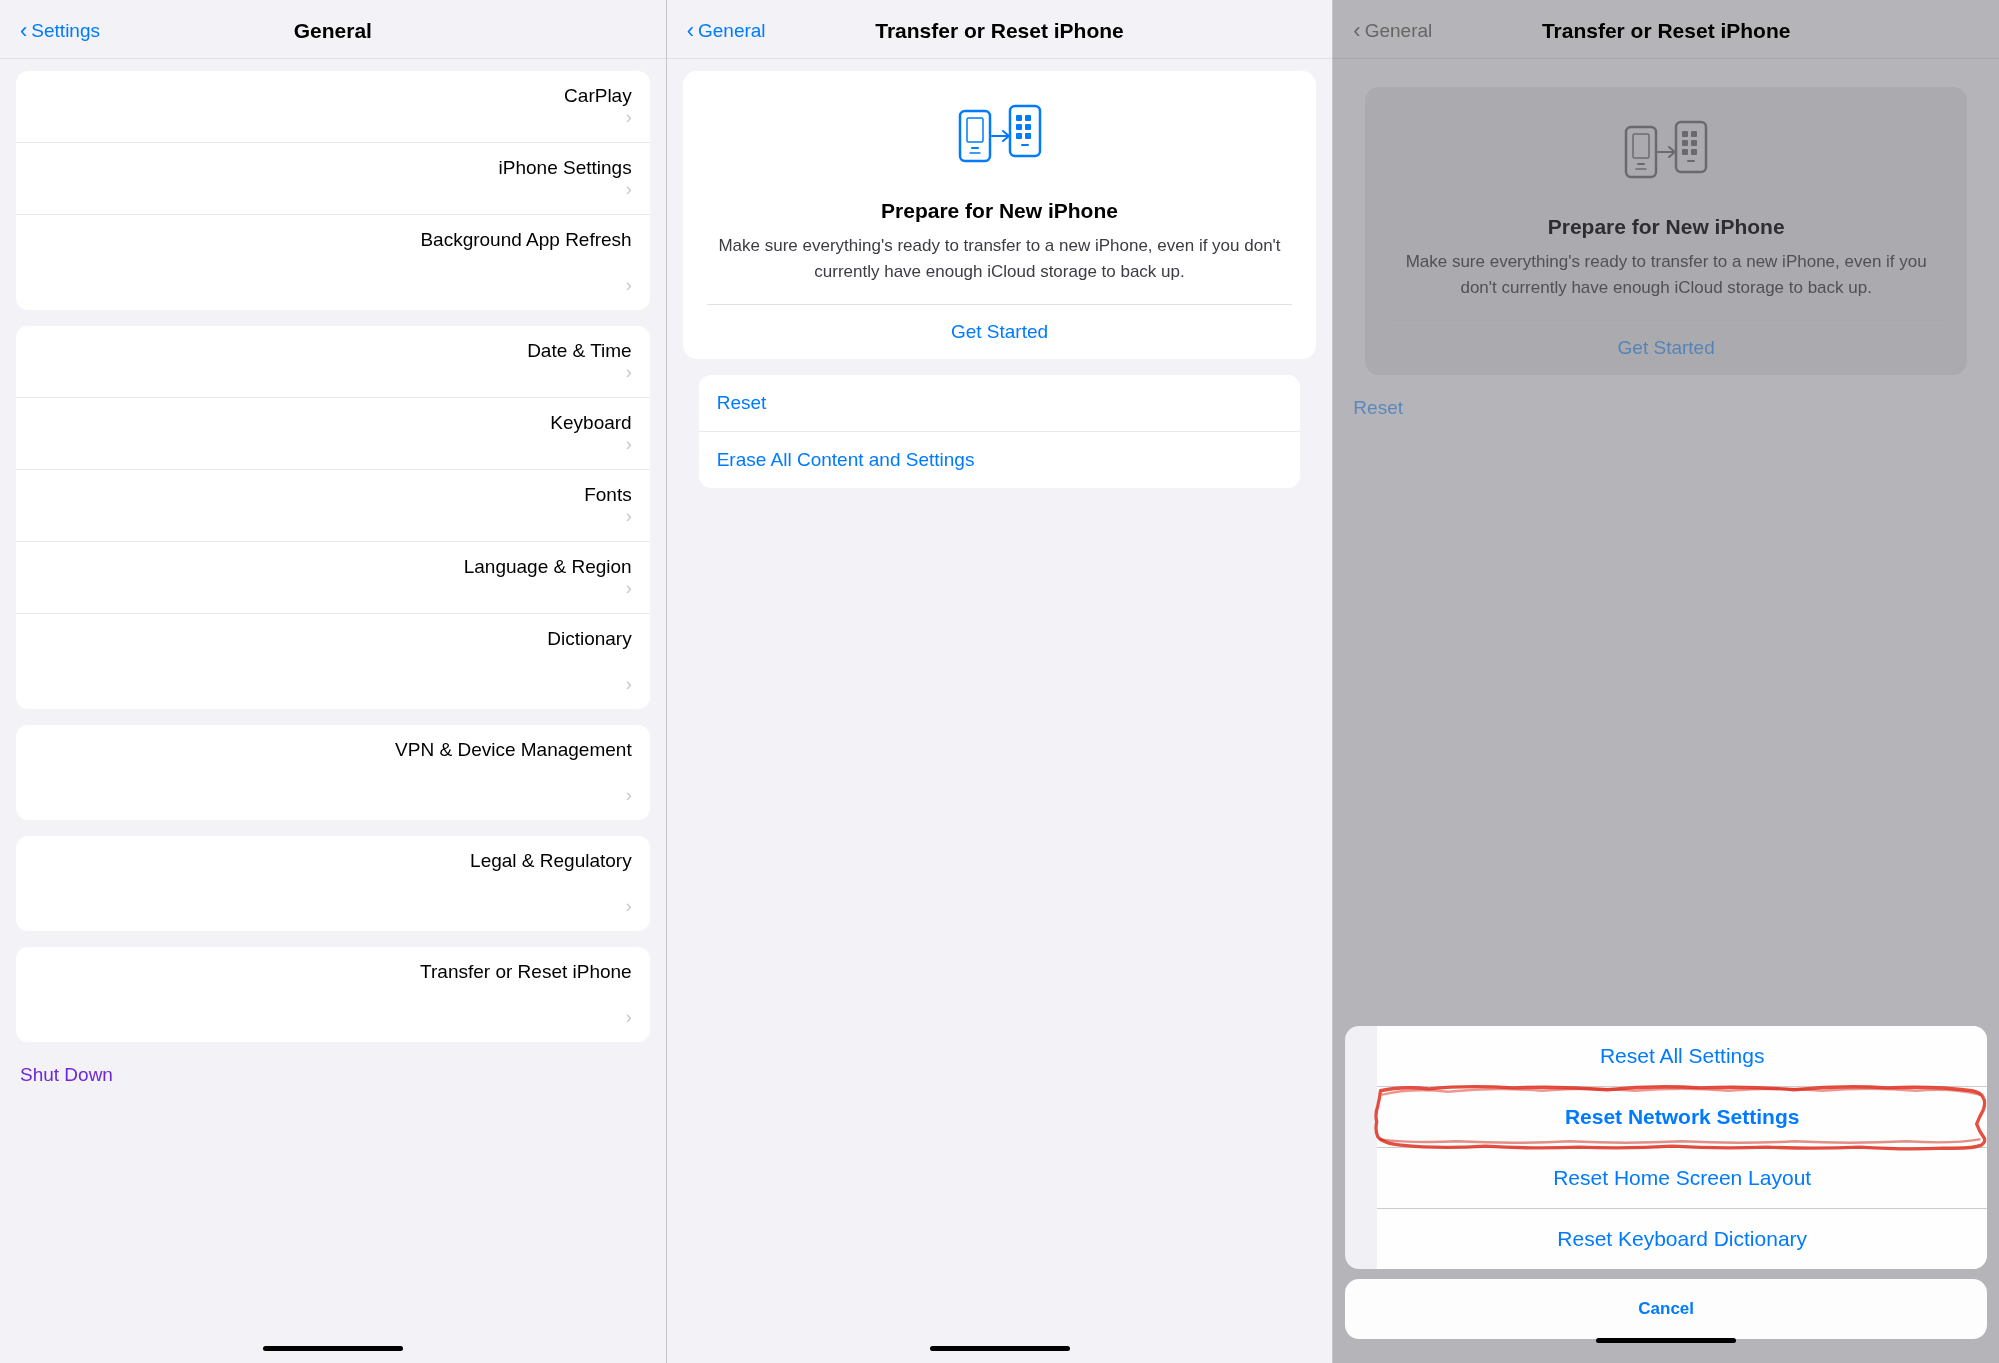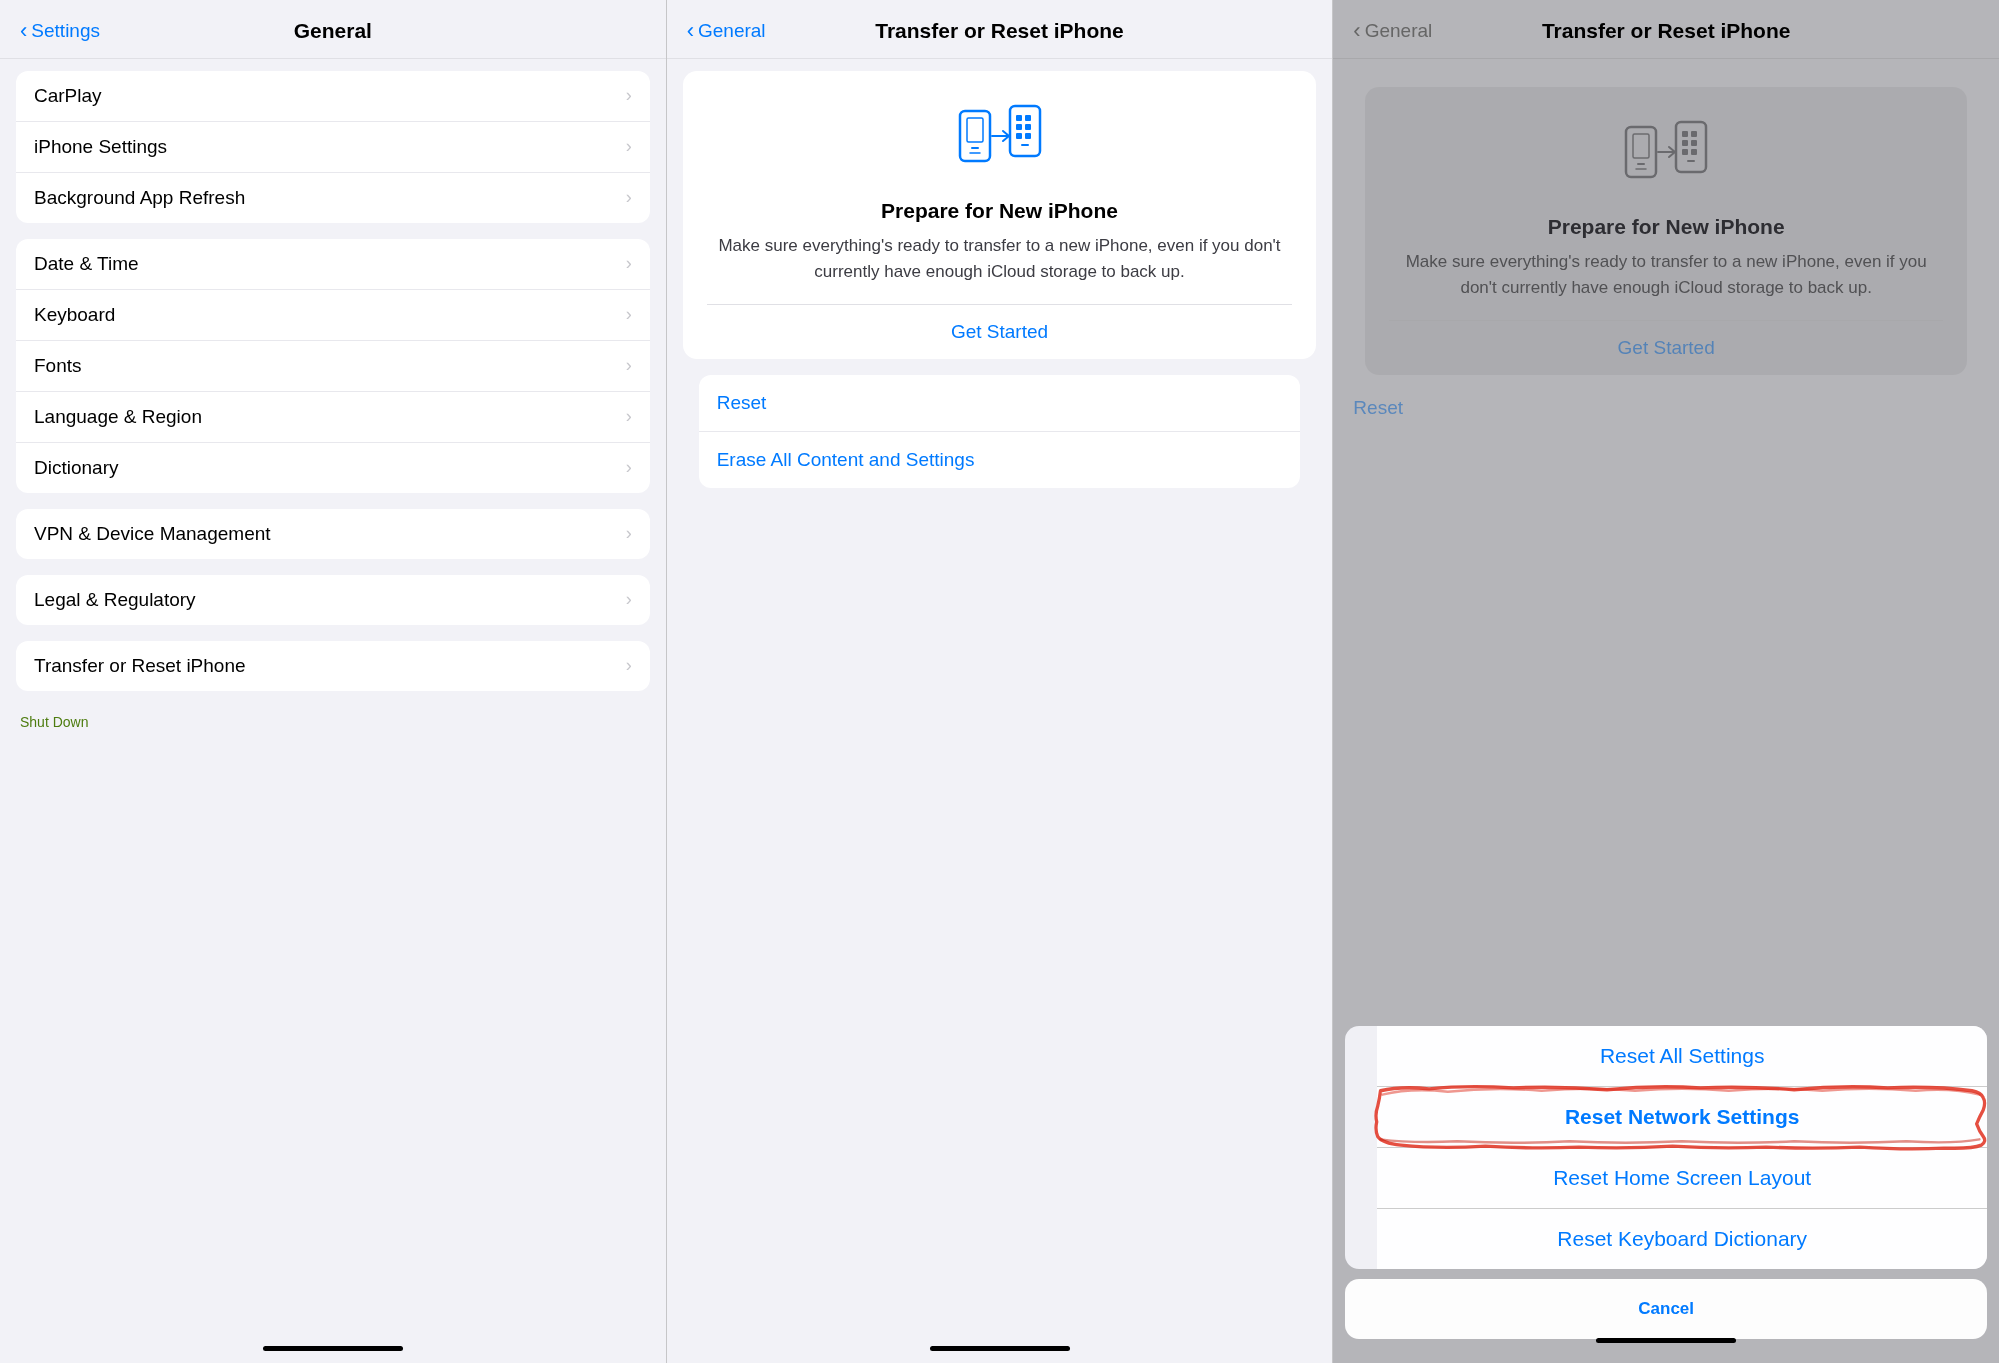--- a/index.html
+++ b/index.html
@@ -61,41 +61,42 @@
 
     
     .list-group {
       background: #fff;
       border-radius: 12px;
       margin-bottom: 16px;
       overflow: hidden;
     }
     .list-item {
       display: flex;
-      align-items: flex-start;
+      align-items: flex-end;
       justify-content: space-between;
       padding: 14px 18px;
       border-bottom: 1px solid #e8e8ed;
       cursor: pointer;
+      flex-direction: column;
     }
     .list-item:last-child {
       border-bottom: none;
       gap: 24px;
     }
     .list-item-label {
       font-size: 19px;
       color: #000;
     }
     .list-item-chevron {
       color: #c7c7cc;
       font-size: 18px;
     }
     .list-item-blue {
-      color: #4d7c0f;
-      font-size: 14px;
+      color: #6d28d9;
+      font-size: 19px;
       margin-top: 45px;
     }
 
     .home-indicator {
       width: 140px;
       height: 5px;
       background: #000;
       border-radius: 3px;
       margin: 8px auto 12px auto;
     }

